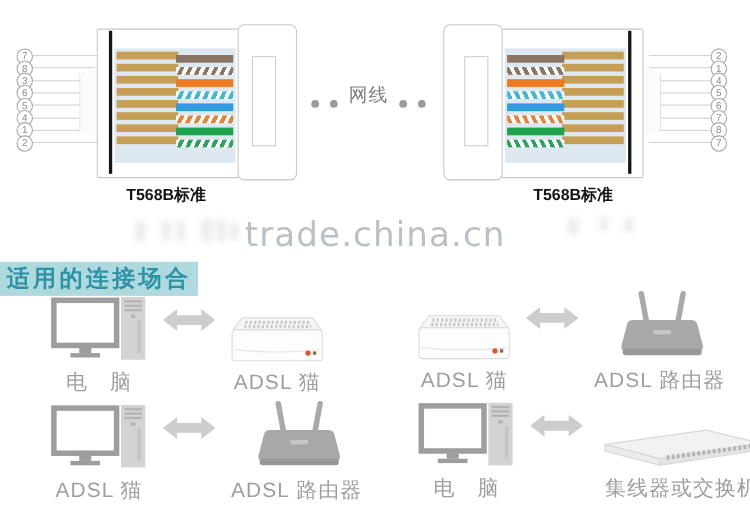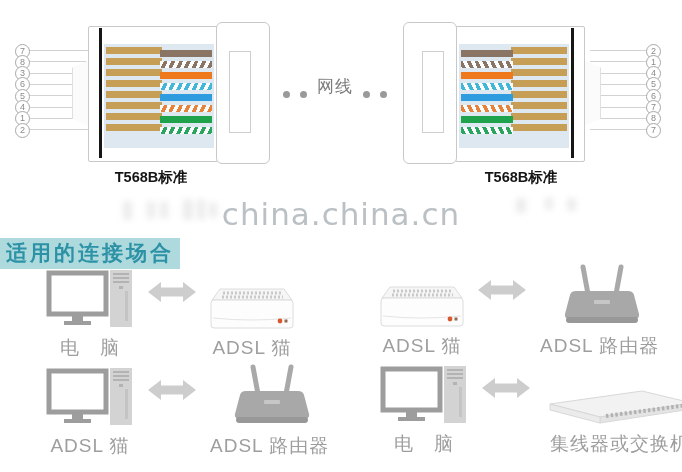--- a/index.html
+++ b/index.html
@@ -206,21 +206,21 @@
   <div class="ghost" style="left:183px;top:199px;width:10px;height:21px;"></div>
   <div class="ghost" style="left:197px;top:199px;width:8px;height:21px;"></div>
   <div class="ghost" style="left:209px;top:202px;width:8px;height:16px;"></div>
   <div class="ghost" style="left:516px;top:198px;width:10px;height:15px;"></div>
   <div class="ghost" style="left:545px;top:197px;width:8px;height:13px;"></div>
   <div class="ghost" style="left:567px;top:198px;width:9px;height:13px;"></div>
 
   <div class="section-title">
     <span>适用的连接场合</span>
   </div>
-  <div class="watermark">china.china.cn</div>
+  <div class="watermark">trade.china.cn</div>
 
   <div id="scenarios">
   <div class="cell cell-0">
     <div class="device-block">
       <div class="device-icon">
   <svg width="88" height="60" viewBox="0 0 88 60">
     <rect x="3" y="3" width="57" height="41" fill="#ffffff" stroke="#9d9d9d" stroke-width="5"></rect>
     <rect x="26" y="46" width="11" height="5" fill="#9d9d9d"></rect>
     <rect x="18" y="51" width="27" height="4" fill="#9d9d9d"></rect>
     <rect x="64" y="0" width="22" height="57" fill="#d3d3d3"></rect>

